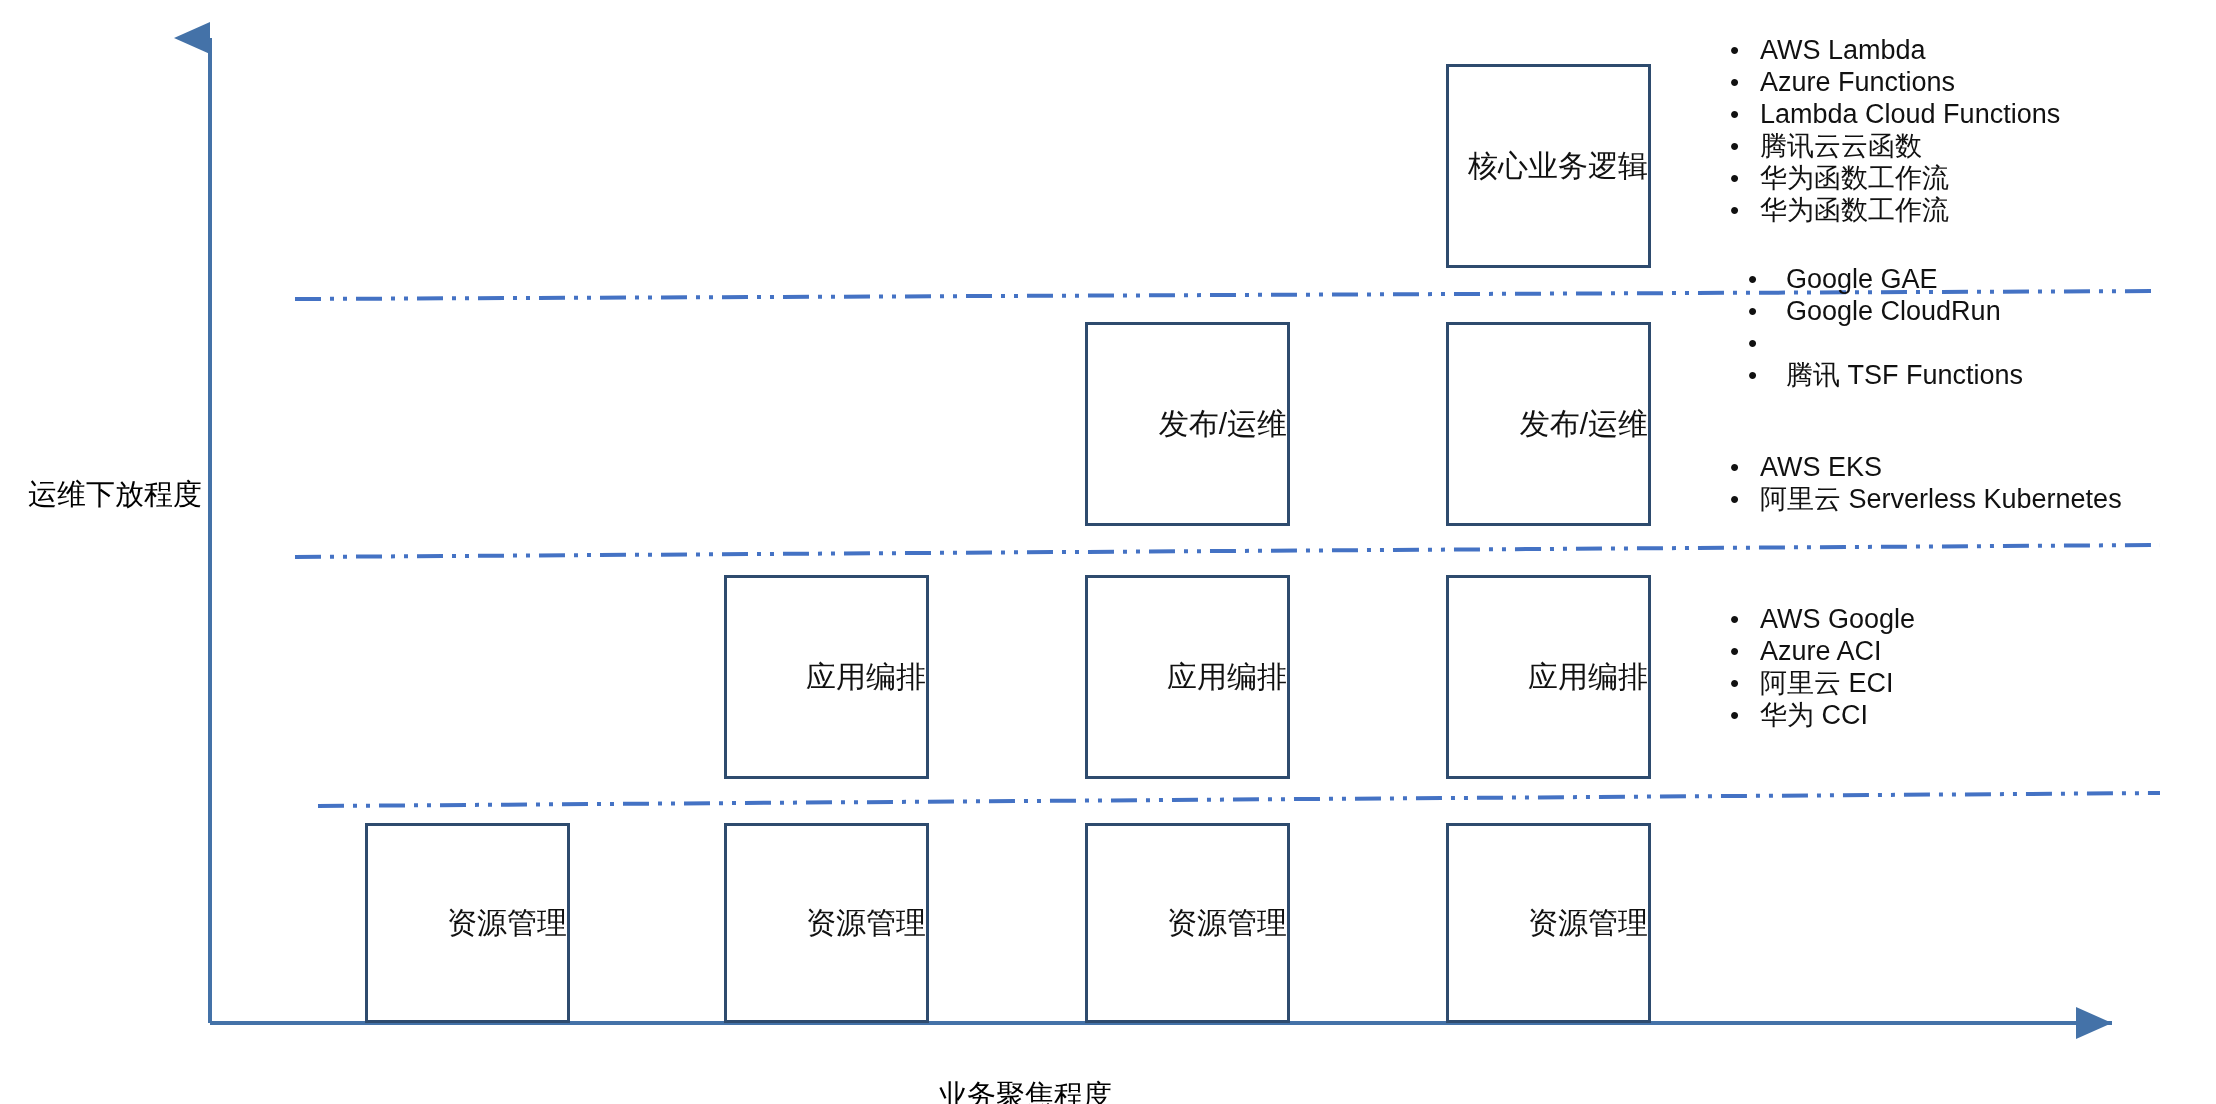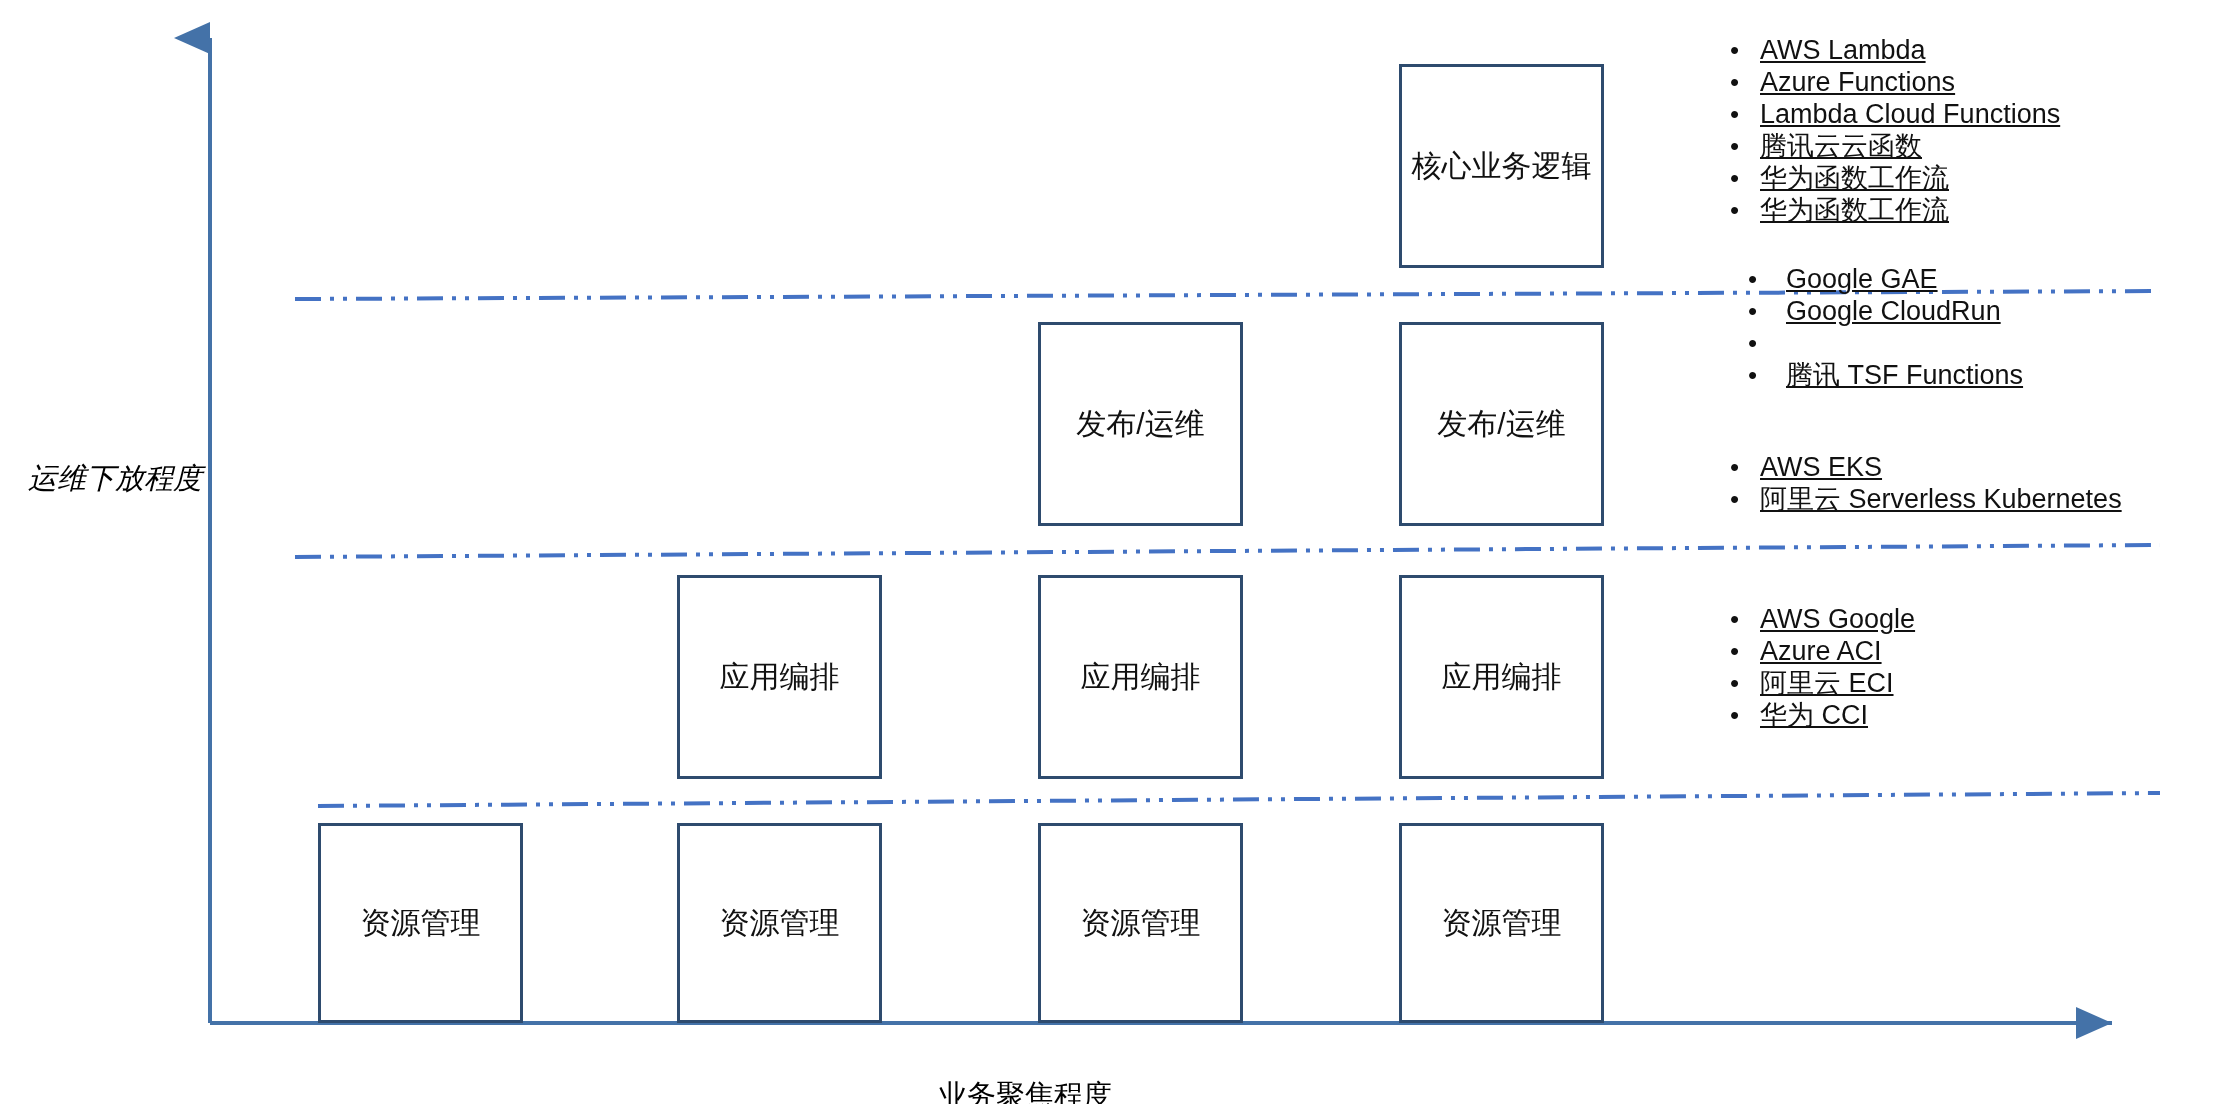--- a/index.html
+++ b/index.html
@@ -24,32 +24,33 @@
     pointer-events:none;
   }
   
   .axis-title{
     position:absolute;
     font-size:29px;
     line-height:1.25;
     color:#000;
     white-space:nowrap;
   }
-  #y-axis-title{ left:28px; top:460px;font-style:italic; }
+  #y-axis-title{ left:28px; top:476px; }
   #x-axis-title{ left:938px; top:1077px; }
 
   
   .cell-box{
     position:absolute;
     box-sizing:border-box;
     background:#ffffff;
     border:3px solid #2e4b6e;
     display:flex;
     align-items:center;
-    justify-content:center;
+    justify-content:flex-end;
+    margin-left:47px;
   }
   .cell-label{
     font-size:30px;
     line-height:1.2;
     color:#111111;
     white-space:nowrap;
   }
 
   
   .bullet-group{ position:absolute; }
@@ -64,21 +65,20 @@
     font-size:26px;
     line-height:32px;
     color:#111;
     text-align:left;
   }
   .bullet-text{
     font-size:27px;
     line-height:32px;
     color:#111;
     white-space:nowrap;
-    text-decoration:underline;
   }
   .bullet-group.indent .bullet-dot{ width:38px; flex:0 0 38px; }
 </style>
 </head>
 <body>
 
 <div id="canvas">
 
   <svg id="axis-svg" viewBox="0 0 2216 1104" xmlns="http://www.w3.org/2000/svg">
     <defs>

